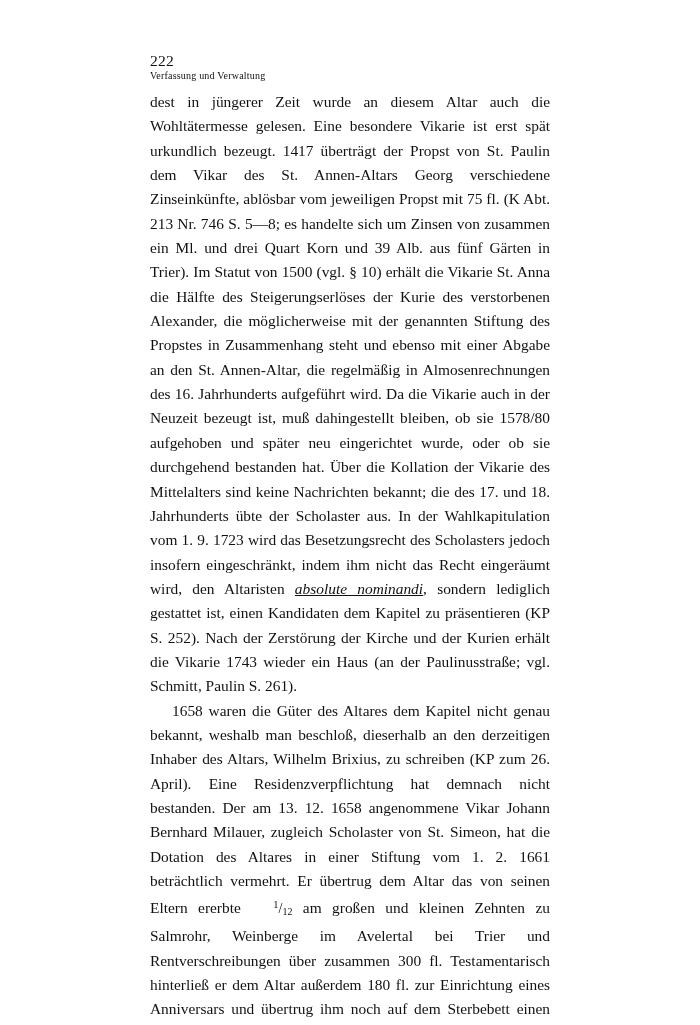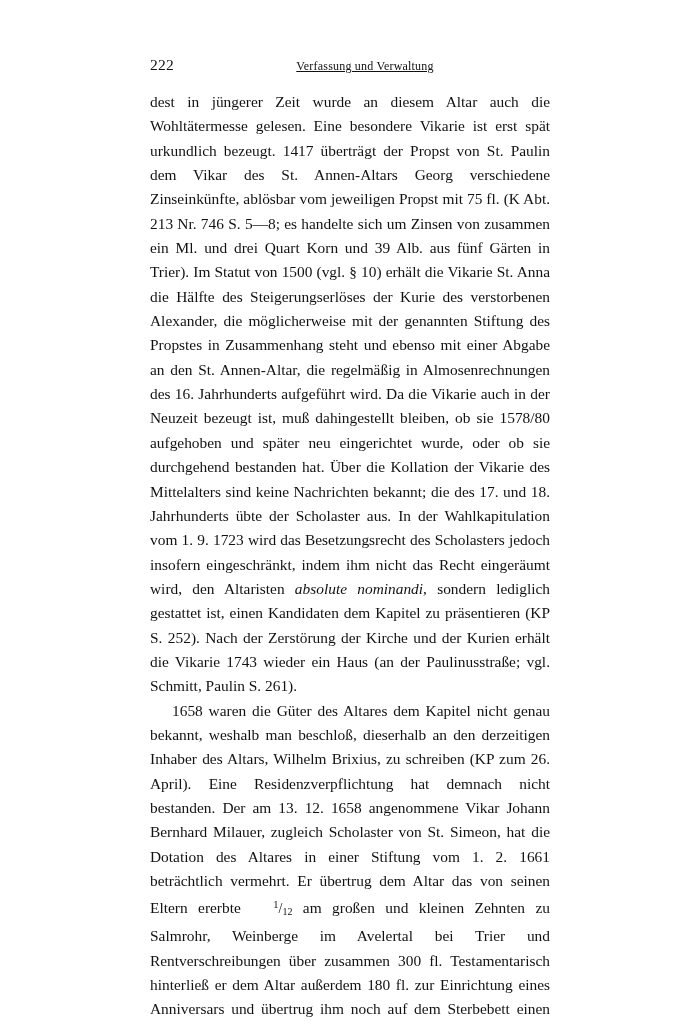--- a/index.html
+++ b/index.html
@@ -22,35 +22,35 @@
     width: 700px;
     height: 1025px;
   }
   .header {
     position: absolute;
     left: 150px;
     top: 52px;
     width: 400px;
     height: 22px;
     display: flex;
-    align-items: flex-end;
+    align-items: flex-start;
+    flex-direction: column;
   }
   .folio {
     font-size: 15.5px;
     letter-spacing: 0.3px;
     width: 60px;
     flex: 0 0 auto;
   }
   .running-title {
-    font-size: 12px;
+    font-size: 10px;
     flex: 1 1 auto;
     text-align: center;
     letter-spacing: 0.2px;
     padding-right: 30px;
-    text-decoration: underline;
   }
   .body-text {
     position: absolute;
     left: 150px;
     top: 90px;
     width: 400px;
     font-size: 15.4px;
     line-height: 24.35px;
     text-align: justify;
     text-justify: inter-word;
@@ -58,20 +58,21 @@
   }
   .para {
     margin: 0;
     text-indent: 0;
   }
   .para.indented {
     text-indent: 22px;
   }
   i {
     font-style: italic;
+    text-decoration: underline;
   }
   .frac {
     display: inline-block;
     font-size: 15.4px;
     vertical-align: baseline;
     white-space: nowrap;
   }
   .frac sup {
     font-size: 10.5px;
     vertical-align: 0.45em;

